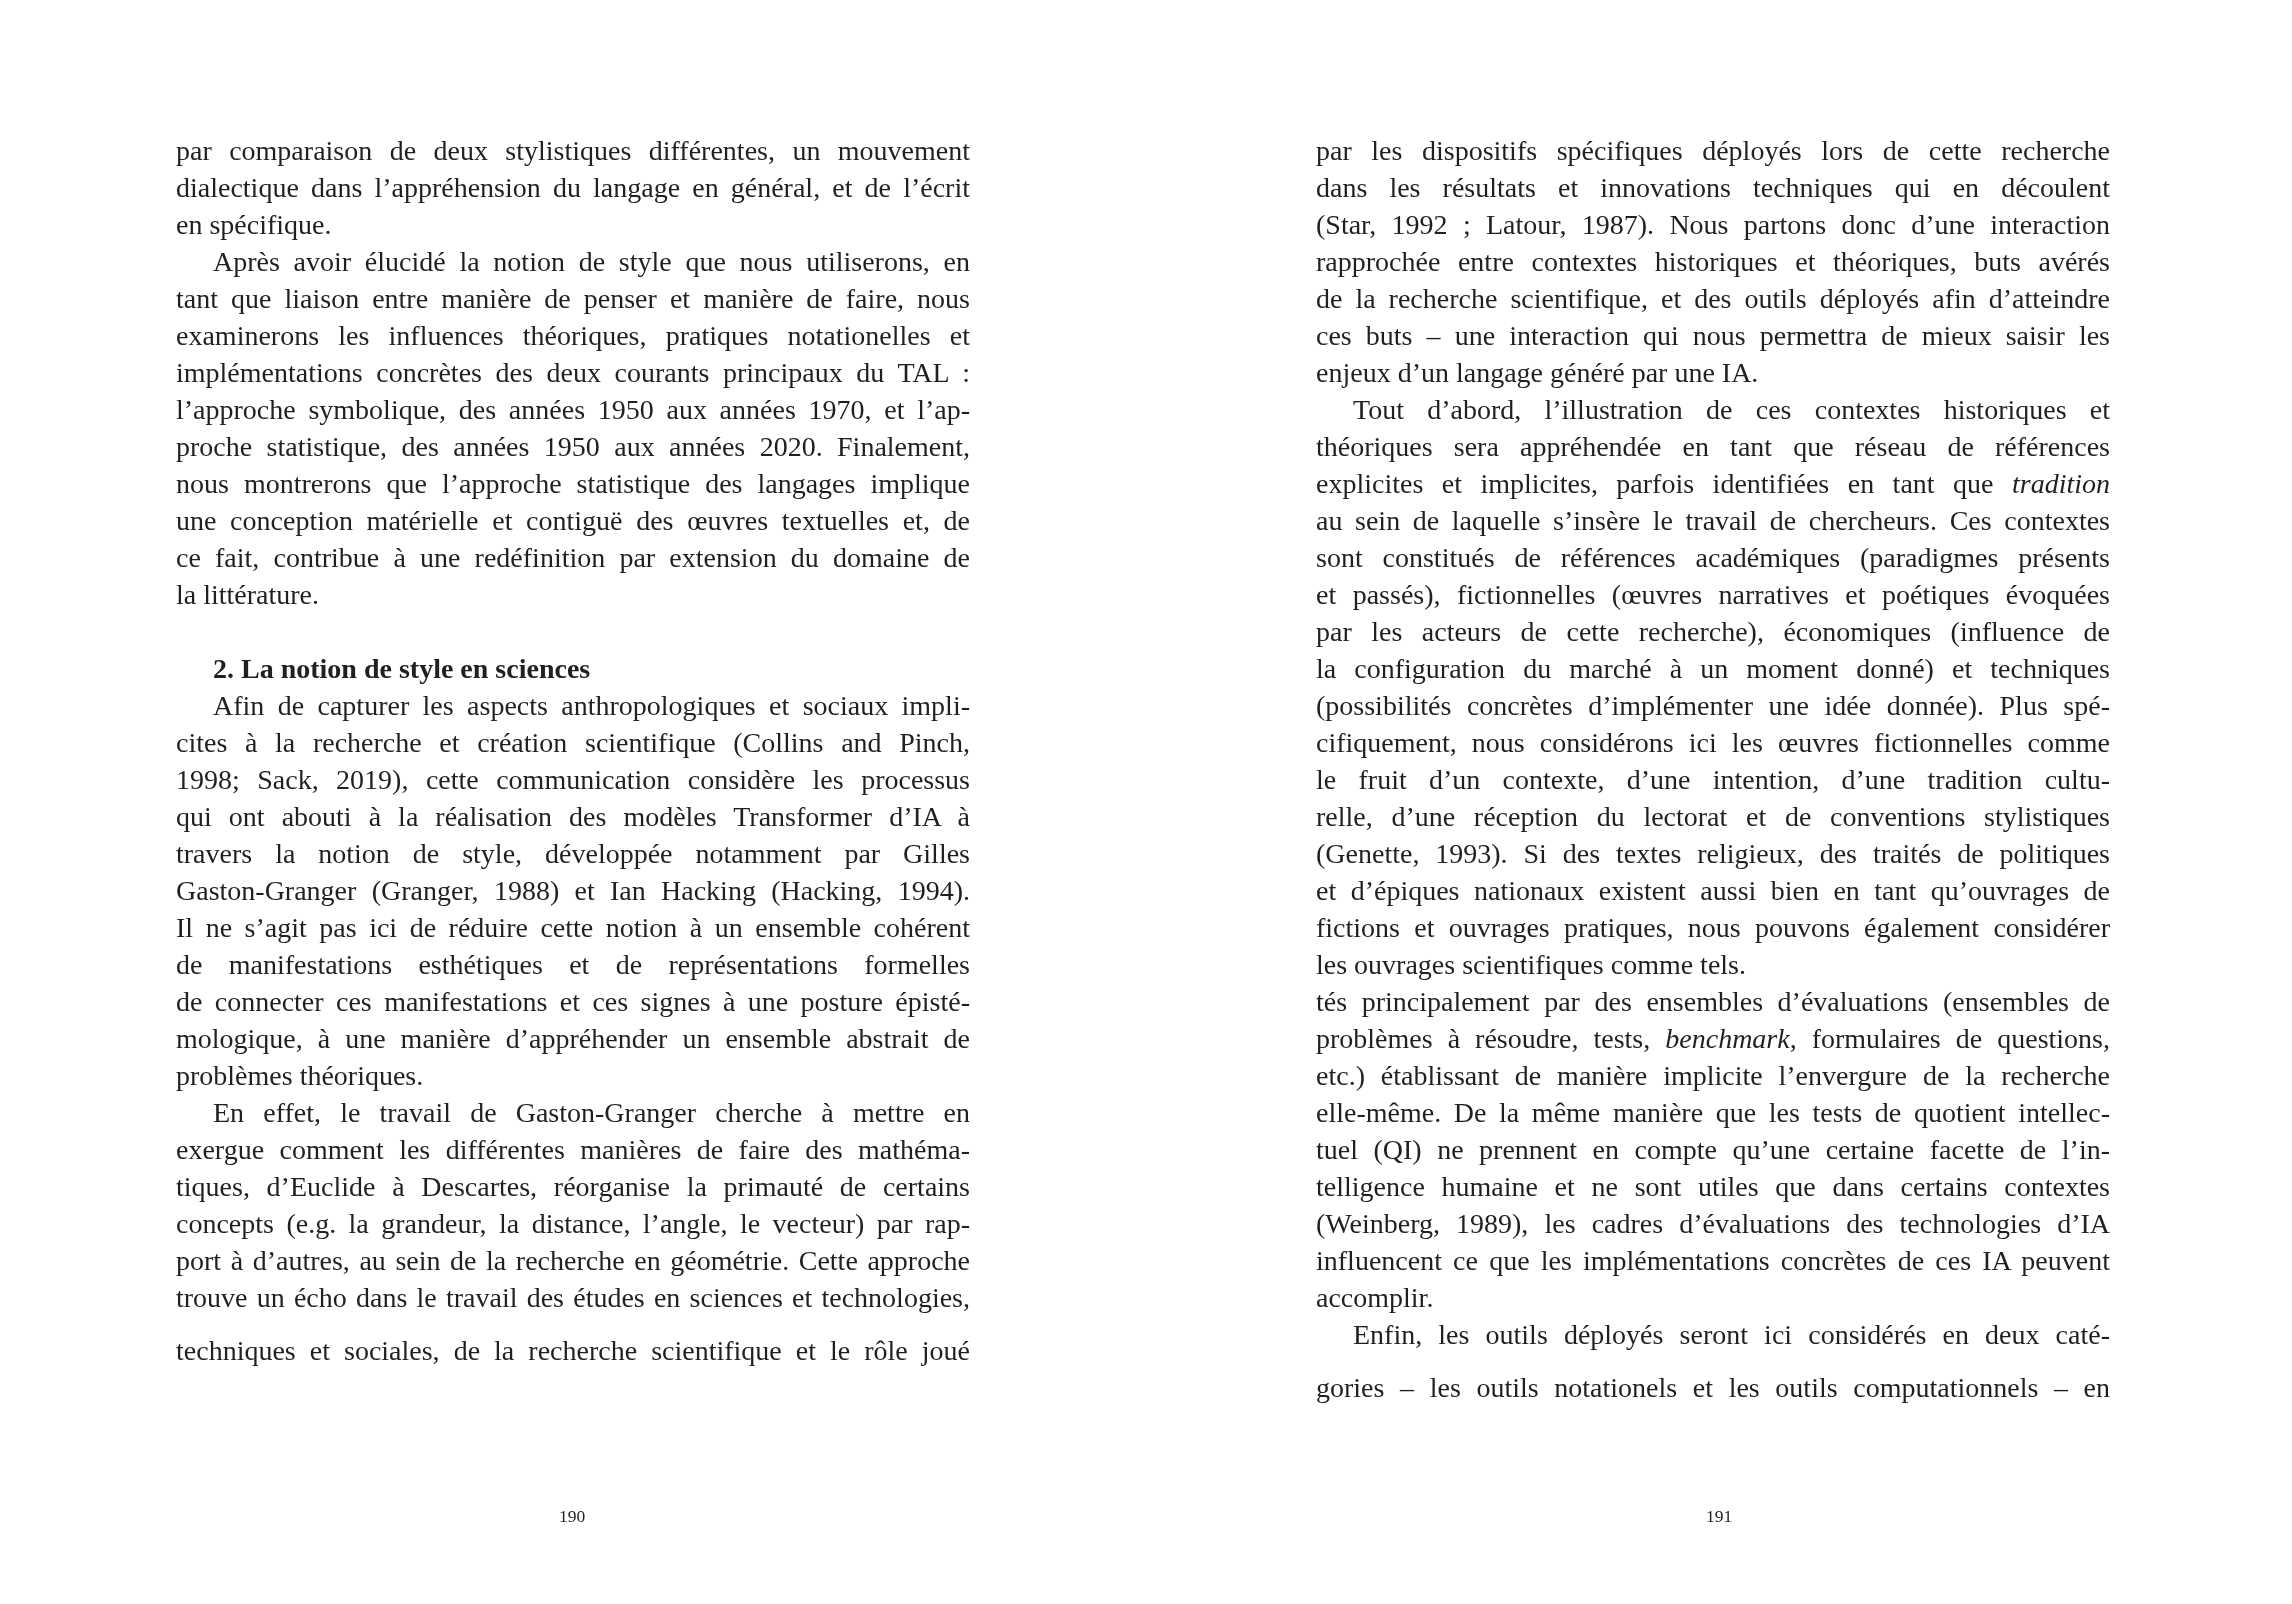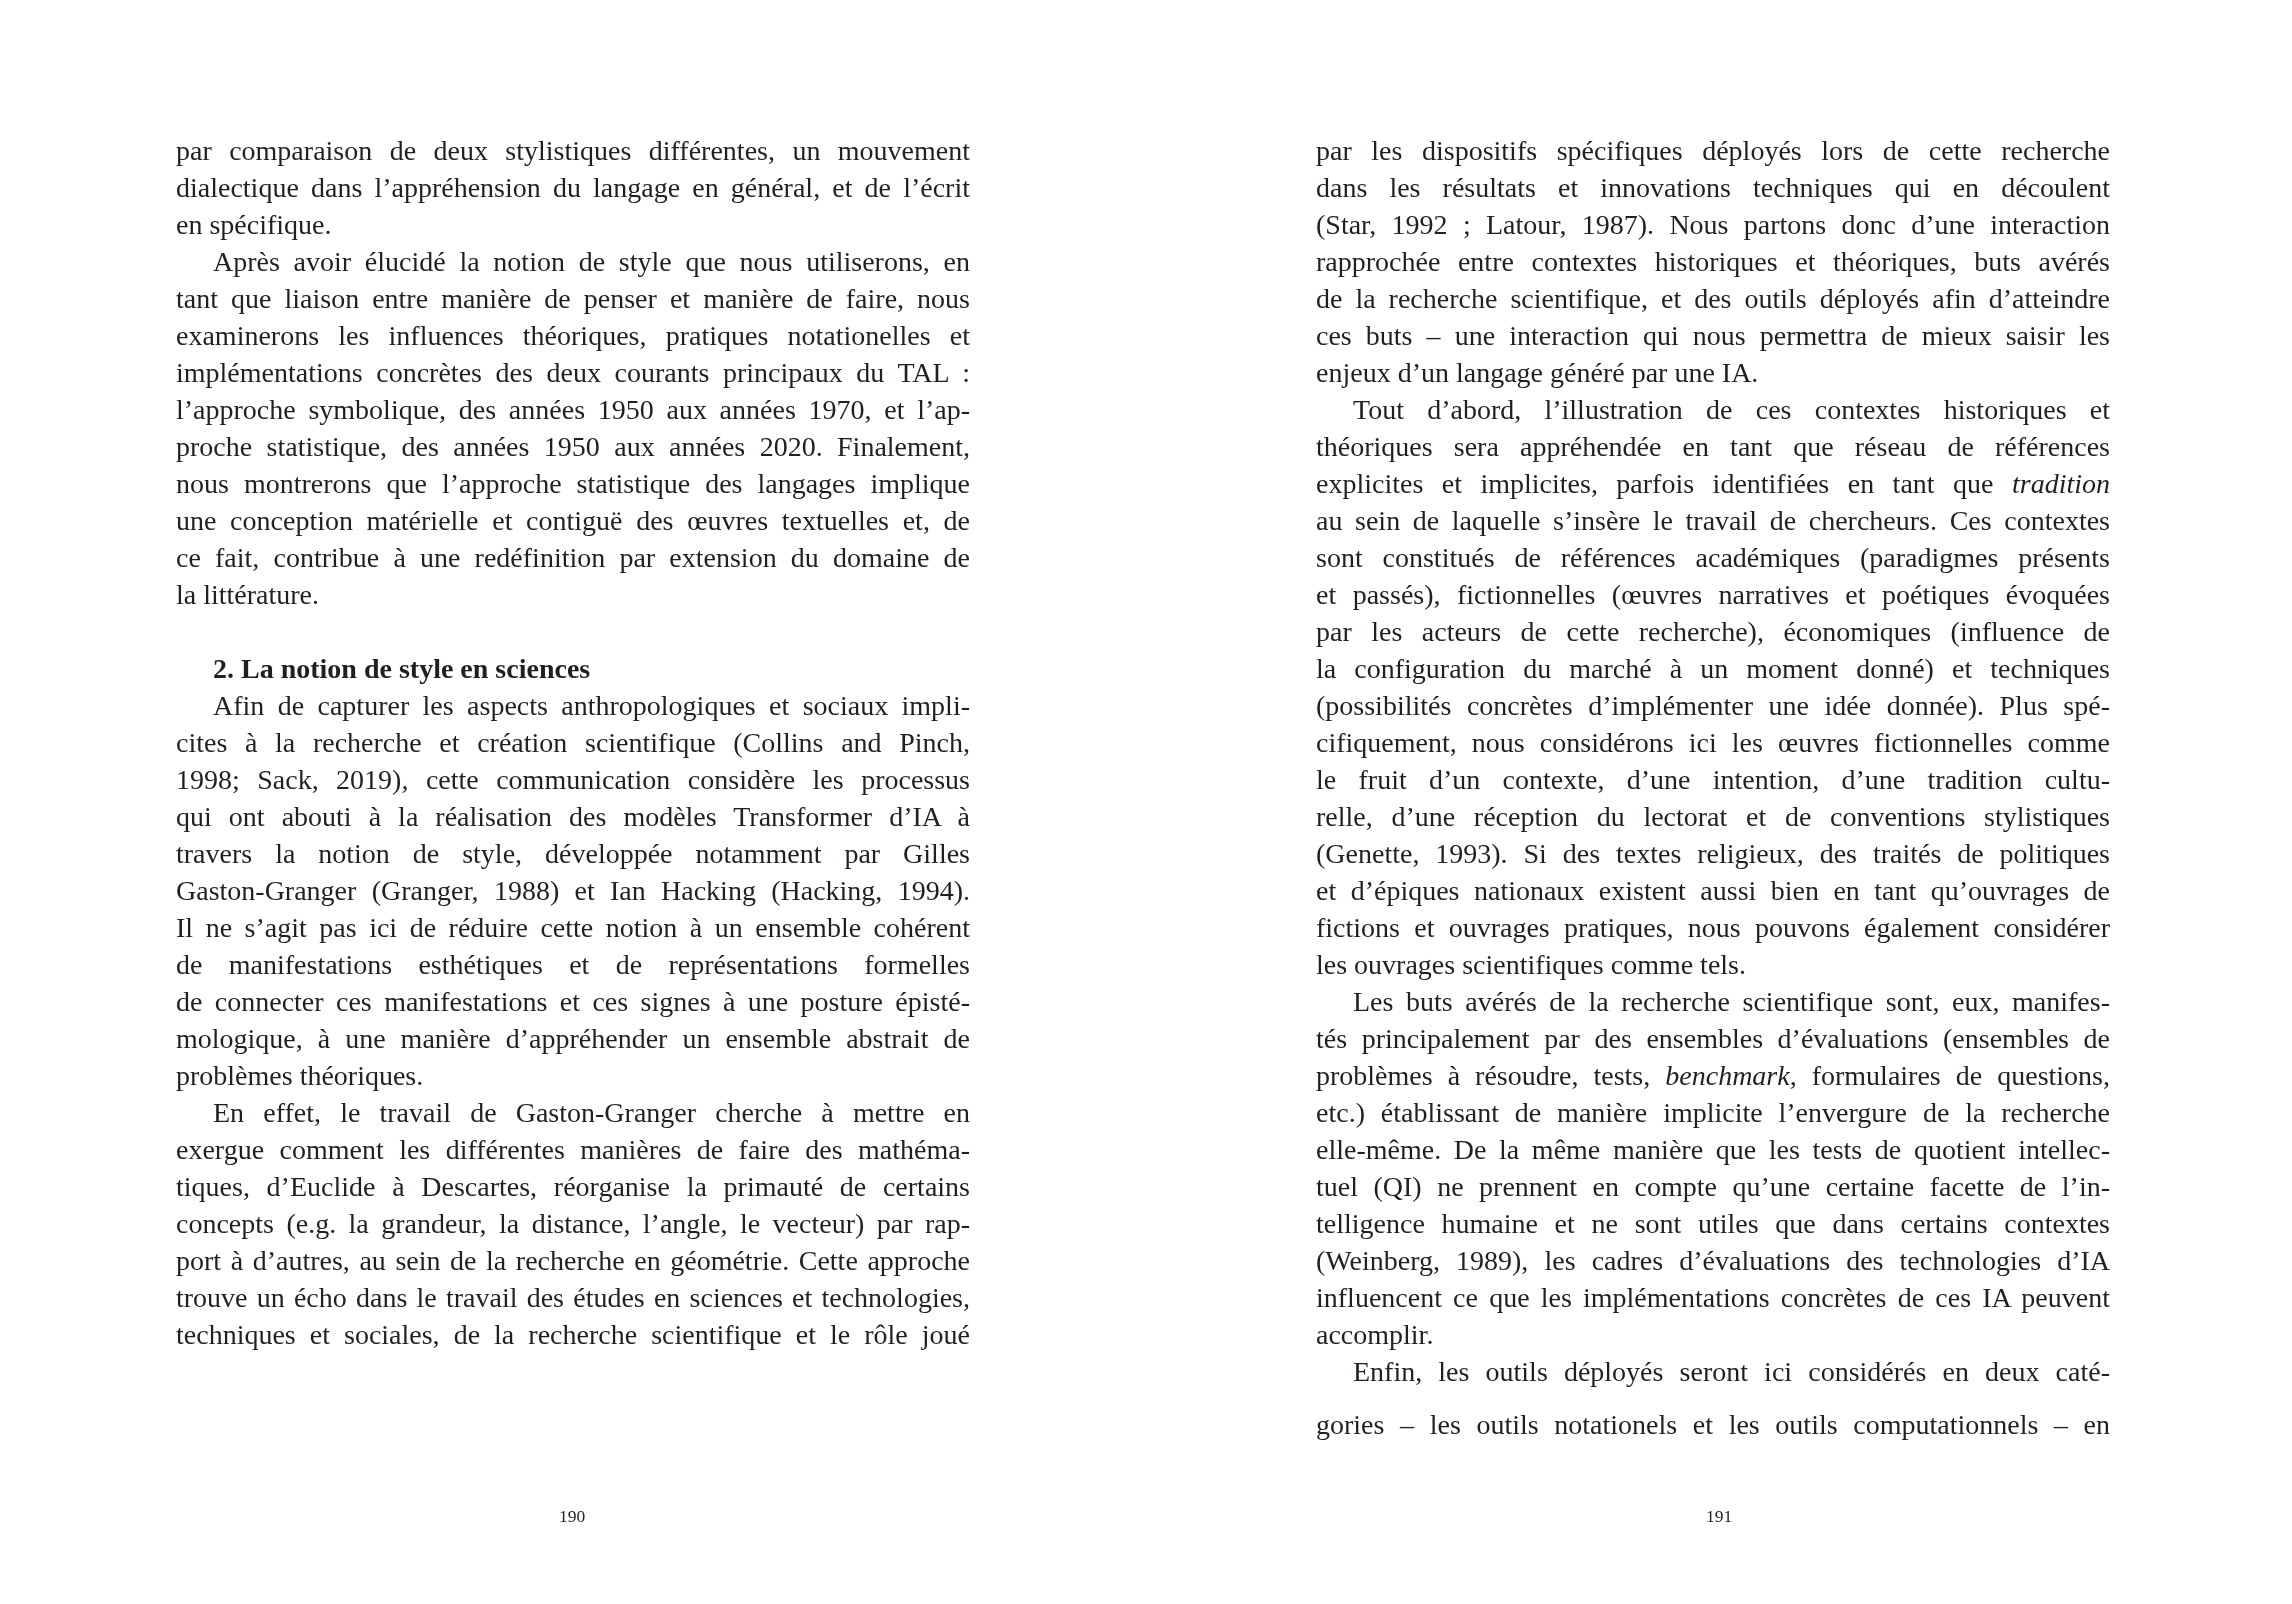--- a/index.html
+++ b/index.html
@@ -98,21 +98,21 @@
       <span class="line" style="white-space: normal; word-break: keep-all;">de manifestations esthétiques et de représentations formelles</span>
       <span class="line" style="white-space: normal; word-break: keep-all;">de connecter ces manifestations et ces signes à une posture épisté-</span>
       <span class="line" style="white-space: normal; word-break: keep-all;">mologique, à une manière d’appréhender un ensemble abstrait de</span>
       <span class="line last">problèmes théoriques.</span>
       <span class="line indent" style="white-space: normal; word-break: keep-all;">En effet, le travail de Gaston-Granger cherche à mettre en</span>
       <span class="line" style="white-space: normal; word-break: keep-all;">exergue comment les différentes manières de faire des mathéma-</span>
       <span class="line" style="white-space: normal; word-break: keep-all;">tiques, d’Euclide à Descartes, réorganise la primauté de certains</span>
       <span class="line" style="white-space: normal; word-break: keep-all;">concepts (e.g. la grandeur, la distance, l’angle, le vecteur) par rap-</span>
       <span class="line" style="white-space: normal; word-break: keep-all;">port à d’autres, au sein de la recherche en géométrie. Cette approche</span>
       <span class="line" style="white-space: normal; word-break: keep-all;">trouve un écho dans le travail des études en sciences et technologies,</span>
-      <span class="line" style="white-space: normal; word-break: keep-all;">techniques et sociales, de la recherche scientifique et le rôle joué</span>
+      <span class="line" style="white-space: normal; word-break: keep-all; margin-top: 16px;">techniques et sociales, de la recherche scientifique et le rôle joué</span>
     </div>
   <div class="page-number">190</div>
 </div>
 
 <div class="page right">
   <div class="textblock">
       <span class="line" style="white-space: normal; word-break: keep-all;">par les dispositifs spécifiques déployés lors de cette recherche</span>
       <span class="line" style="white-space: normal; word-break: keep-all;">dans les résultats et innovations techniques qui en découlent</span>
       <span class="line" style="white-space: normal; word-break: keep-all;">(Star, 1992 ; Latour, 1987). Nous partons donc d’une interaction</span>
       <span class="line" style="white-space: normal; word-break: keep-all;">rapprochée entre contextes historiques et théoriques, buts avérés</span>
@@ -128,21 +128,20 @@
       <span class="line" style="white-space: normal; word-break: keep-all;">par les acteurs de cette recherche), économiques (influence de</span>
       <span class="line" style="white-space: normal; word-break: keep-all;">la configuration du marché à un moment donné) et techniques</span>
       <span class="line" style="white-space: normal; word-break: keep-all;">(possibilités concrètes d’implémenter une idée donnée). Plus spé-</span>
       <span class="line" style="white-space: normal; word-break: keep-all;">cifiquement, nous considérons ici les œuvres fictionnelles comme</span>
       <span class="line" style="white-space: normal; word-break: keep-all;">le fruit d’un contexte, d’une intention, d’une tradition cultu-</span>
       <span class="line" style="white-space: normal; word-break: keep-all;">relle, d’une réception du lectorat et de conventions stylistiques</span>
       <span class="line" style="white-space: normal; word-break: keep-all;">(Genette, 1993). Si des textes religieux, des traités de politiques</span>
       <span class="line" style="white-space: normal; word-break: keep-all;">et d’épiques nationaux existent aussi bien en tant qu’ouvrages de</span>
       <span class="line" style="white-space: normal; word-break: keep-all;">fictions et ouvrages pratiques, nous pouvons également considérer</span>
       <span class="line last">les ouvrages scientifiques comme tels.</span>
-      <span class="line indent" style="white-space: normal; word-break: keep-all;">Les buts avérés de la recherche scientifique sont, eux, manifes-</span>
       <span class="line" style="white-space: normal; word-break: keep-all;">tés principalement par des ensembles d’évaluations (ensembles de</span>
       <span class="line" style="white-space: normal; word-break: keep-all;"><span>problèmes à résoudre, tests, </span><em>benchmark</em><span>, formulaires de questions,</span></span>
       <span class="line" style="white-space: normal; word-break: keep-all;">etc.) établissant de manière implicite l’envergure de la recherche</span>
       <span class="line" style="white-space: normal; word-break: keep-all;">elle-même. De la même manière que les tests de quotient intellec-</span>
       <span class="line" style="white-space: normal; word-break: keep-all;">tuel (QI) ne prennent en compte qu’une certaine facette de l’in-</span>
       <span class="line" style="white-space: normal; word-break: keep-all;">telligence humaine et ne sont utiles que dans certains contextes</span>
       <span class="line" style="white-space: normal; word-break: keep-all;">(Weinberg, 1989), les cadres d’évaluations des technologies d’IA</span>
       <span class="line" style="white-space: normal; word-break: keep-all;">influencent ce que les implémentations concrètes de ces IA peuvent</span>
       <span class="line last">accomplir.</span>
       <span class="line indent" style="white-space: normal; word-break: keep-all;">Enfin, les outils déployés seront ici considérés en deux caté-</span>

